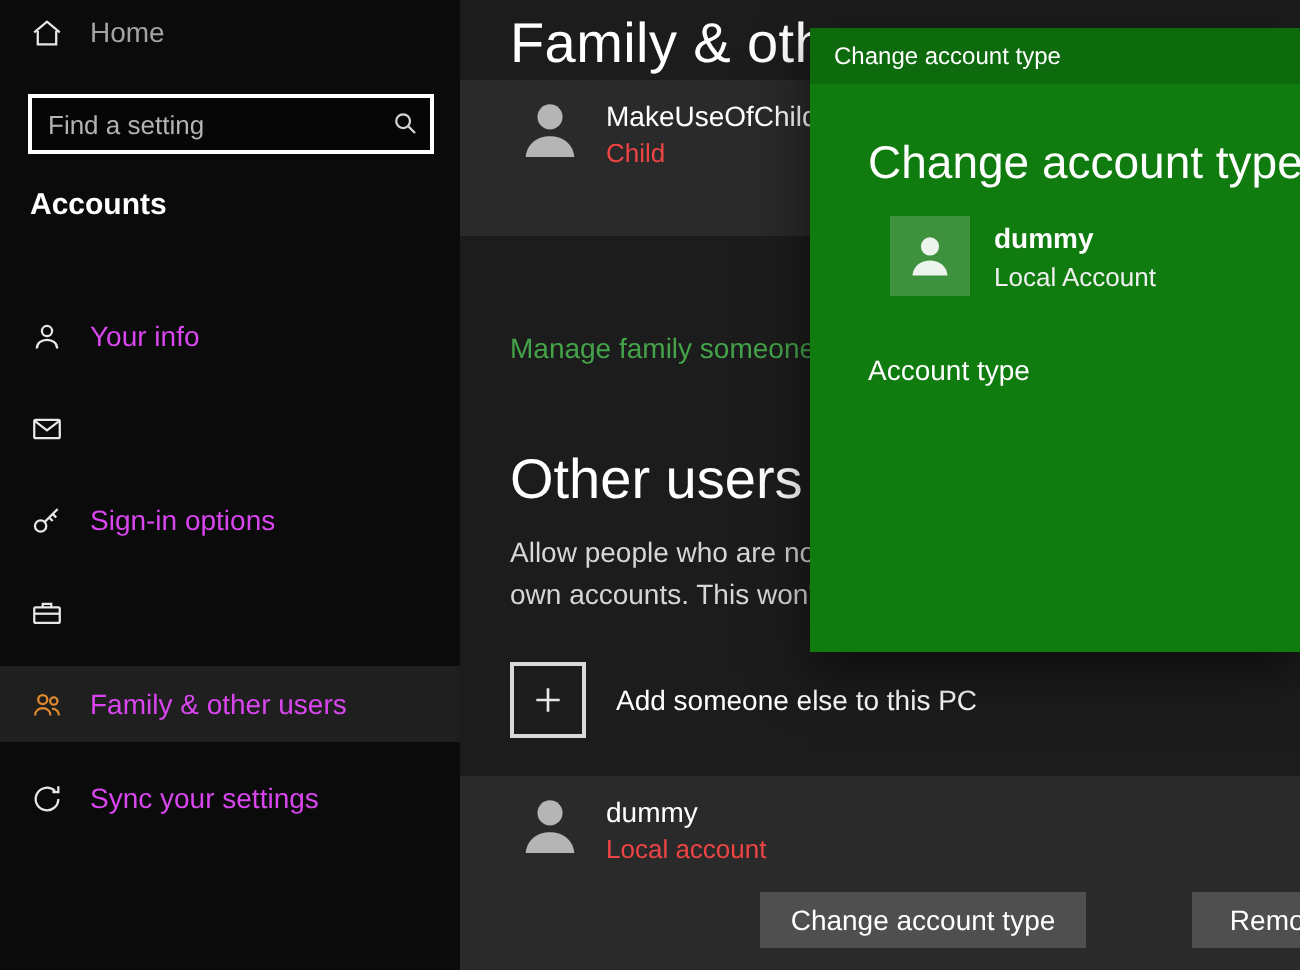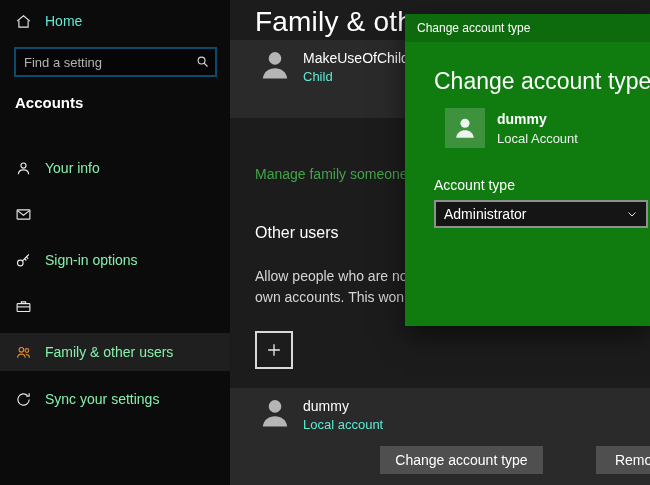--- a/index.html
+++ b/index.html
@@ -4,45 +4,45 @@
 <style>
   * { margin:0; padding:0; box-sizing:border-box; }
   html,body { background:#000; }
   .app {
     position:relative; width:650px; height:485px; overflow:hidden;
     background:#1c1c1c; color:#fff;
     font-family:"Liberation Sans","DejaVu Sans",sans-serif;
   }
   
   .sidebar { position:absolute; left:0; top:0; width:230px; height:485px; background:#0b0b0b; }
-  .home-row { position:absolute; left:15px; top:8px; display:flex; align-items:center; gap:13px;
-              height:26px; font-size:14px; cursor:pointer; color:#5eead4; }
+  .home-row { position:absolute; left:15px; top:8px; display:flex; gap:13px;
+              height:26px; font-size:14px; cursor:pointer; color:#a3a3a3; }
   .search-wrap { position:absolute; left:14px; top:47px; width:203px; height:30px; }
-  .search-input { width:100%; height:100%; background:#060606; border:2px solid #0c4a6e;
+  .search-input { width:100%; height:100%; background:#060606; border:2px solid #ffffff;
                   color:#eee; font-size:13px; font-family:inherit; padding:0 30px 0 8px; }
   .search-input::placeholder { color:#b3b3b3; }
   .search-glyph { position:absolute; right:7px; top:7px; color:#d6d6d6; pointer-events:none; }
   .accounts-h { position:absolute; left:15px; top:94px; font-size:15px; font-weight:700; }
   .side-item { position:absolute; left:0; width:230px; height:38px; display:flex; align-items:center;
-               gap:13px; padding-left:15px; font-size:14px; color:#86efac; cursor:pointer; }
+               gap:13px; padding-left:15px; font-size:14px; color:#d946ef; cursor:pointer; }
   .side-item.selected { background:#1f1f1f; }
   .icon { display:inline-flex; color:#e8e8e8; }
   .icon.accent { color:#e0882e; }
   
   .main-title { position:absolute; left:255px; top:6px; font-size:28px; font-weight:300;
                 white-space:nowrap; letter-spacing:.2px; }
   .band { position:absolute; left:230px; width:420px; background:#2a2a2a; }
   .band.family { top:40px; height:78px; }
   .band.dummy  { top:388px; height:97px; }
   .user-avatar { position:absolute; color:#b5b5b5; }
   .u-name { position:absolute; font-size:14px; color:#fff; white-space:nowrap; }
-  .u-type { position:absolute; font-size:13px; color:#5eead4; white-space:nowrap; }
+  .u-type { position:absolute; font-size:13px; color:#ef4444; white-space:nowrap; }
   .manage-link { position:absolute; left:255px; top:166px; font-size:14px; color:#44a349;
                  cursor:pointer; white-space:nowrap; }
-  .other-users-h { position:absolute; left:255px; top:224px; font-size:16px; font-weight:400; }
+  .other-users-h { position:absolute; left:255px; top:224px; font-size:28px; font-weight:400; }
   .para { position:absolute; left:255px; font-size:14px; color:#d6d6d6; white-space:nowrap; }
   .para.l1 { top:268px; } .para.l2 { top:289px; }
   .plus-box { position:absolute; left:255px; top:331px; width:38px; height:38px;
               border:2px solid #d9d9d9; display:flex; align-items:center; justify-content:center;
               color:#fff; cursor:pointer; }
   .add-label { position:absolute; left:308px; top:342px; font-size:14px; white-space:nowrap; cursor:pointer; }
   .btn { position:absolute; top:446px; height:28px; background:#4f4f4f; color:#fff; border:none;
          font-size:14px; font-family:inherit; cursor:pointer; }
   .btn.change { left:380px; width:163px; }
   .btn.remove { left:552px; width:90px;margin-left:44px; }
@@ -174,20 +174,21 @@
   <div class="para l1">Allow people who are not part of your family to sign in with their</div>
   <div class="para l2">own accounts. This won't add them to your family.</div>
 
   <div class="plus-box">
     <span class="icon">
       <svg width="20" height="20" viewBox="0 0 24 24" fill="none" stroke="currentColor" stroke-width="1.6">
           <path d="M12 5v14M5 12h14"></path>
         </svg>
     </span>
   </div>
+  <span class="add-label">Add someone else to this PC</span>
 
   <div class="band dummy"></div>
   <span class="user-avatar" style="left:257px; top:395px;">
     <svg width="36" height="36" viewBox="0 0 24 24" fill="currentColor">
         <circle cx="12" cy="7.6" r="4.2"></circle>
         <path d="M3.9 21c.4-4.5 4-6.9 8.1-6.9s7.7 2.4 8.1 6.9z"></path>
       </svg>
   </span>
   <span class="u-name" style="left:303px; top:398px;">dummy</span>
   <span class="u-type" style="left:303px; top:417px;">Local account</span>
@@ -202,23 +203,15 @@
     <div class="dlg-heading">Change account type</div>
     <div class="dlg-avatar">
       <svg width="26" height="26" viewBox="0 0 24 24" fill="currentColor">
           <circle cx="12" cy="7.6" r="4.2"></circle>
           <path d="M3.9 21c.4-4.5 4-6.9 8.1-6.9s7.7 2.4 8.1 6.9z"></path>
         </svg>
     </div>
     <div class="dlg-name">dummy</div>
     <div class="dlg-type">Local Account</div>
     <div class="dlg-label">Account type</div>
-    <div class="dropdown">
-      <span>Administrator</span>
-      <span class="icon">
-        <svg width="12" height="12" viewBox="0 0 24 24" fill="none" stroke="currentColor" stroke-width="2">
-            <path d="m5 9 7 7 7-7"></path>
-          </svg>
-      </span>
-    </div>
   </div>
 
 </div>
 
 </body></html>

